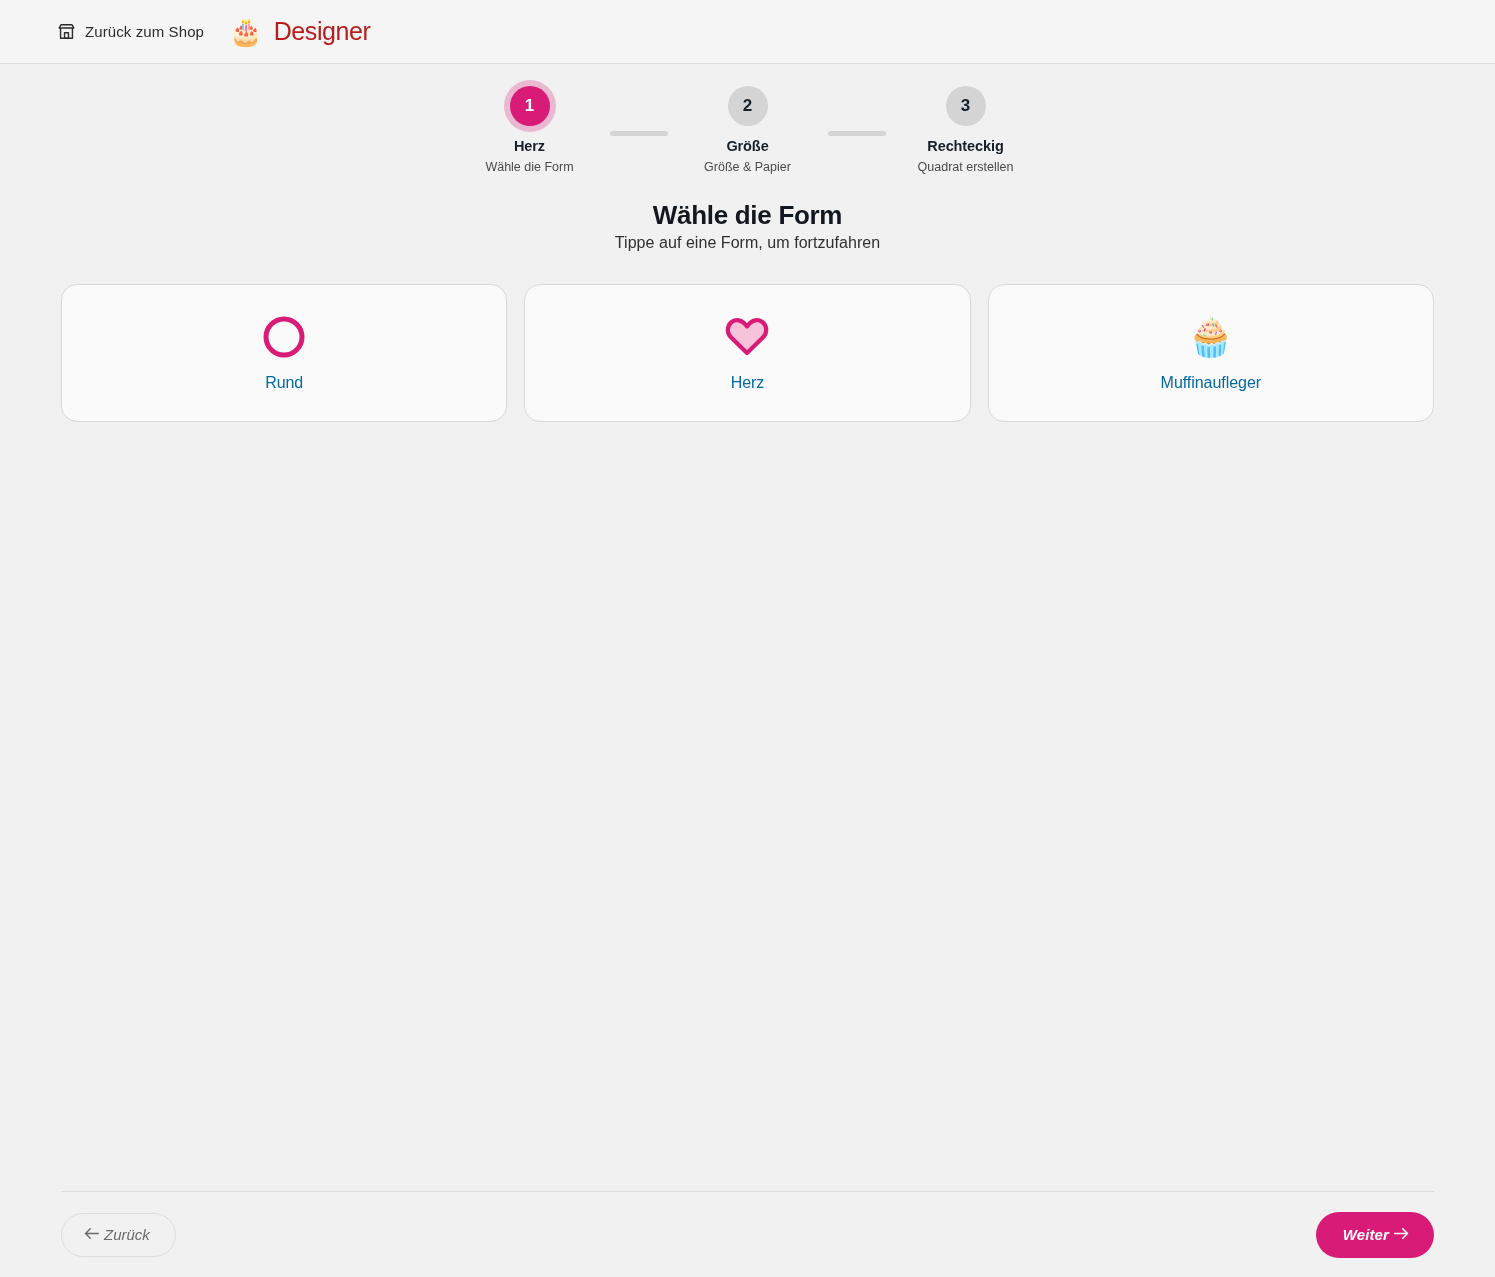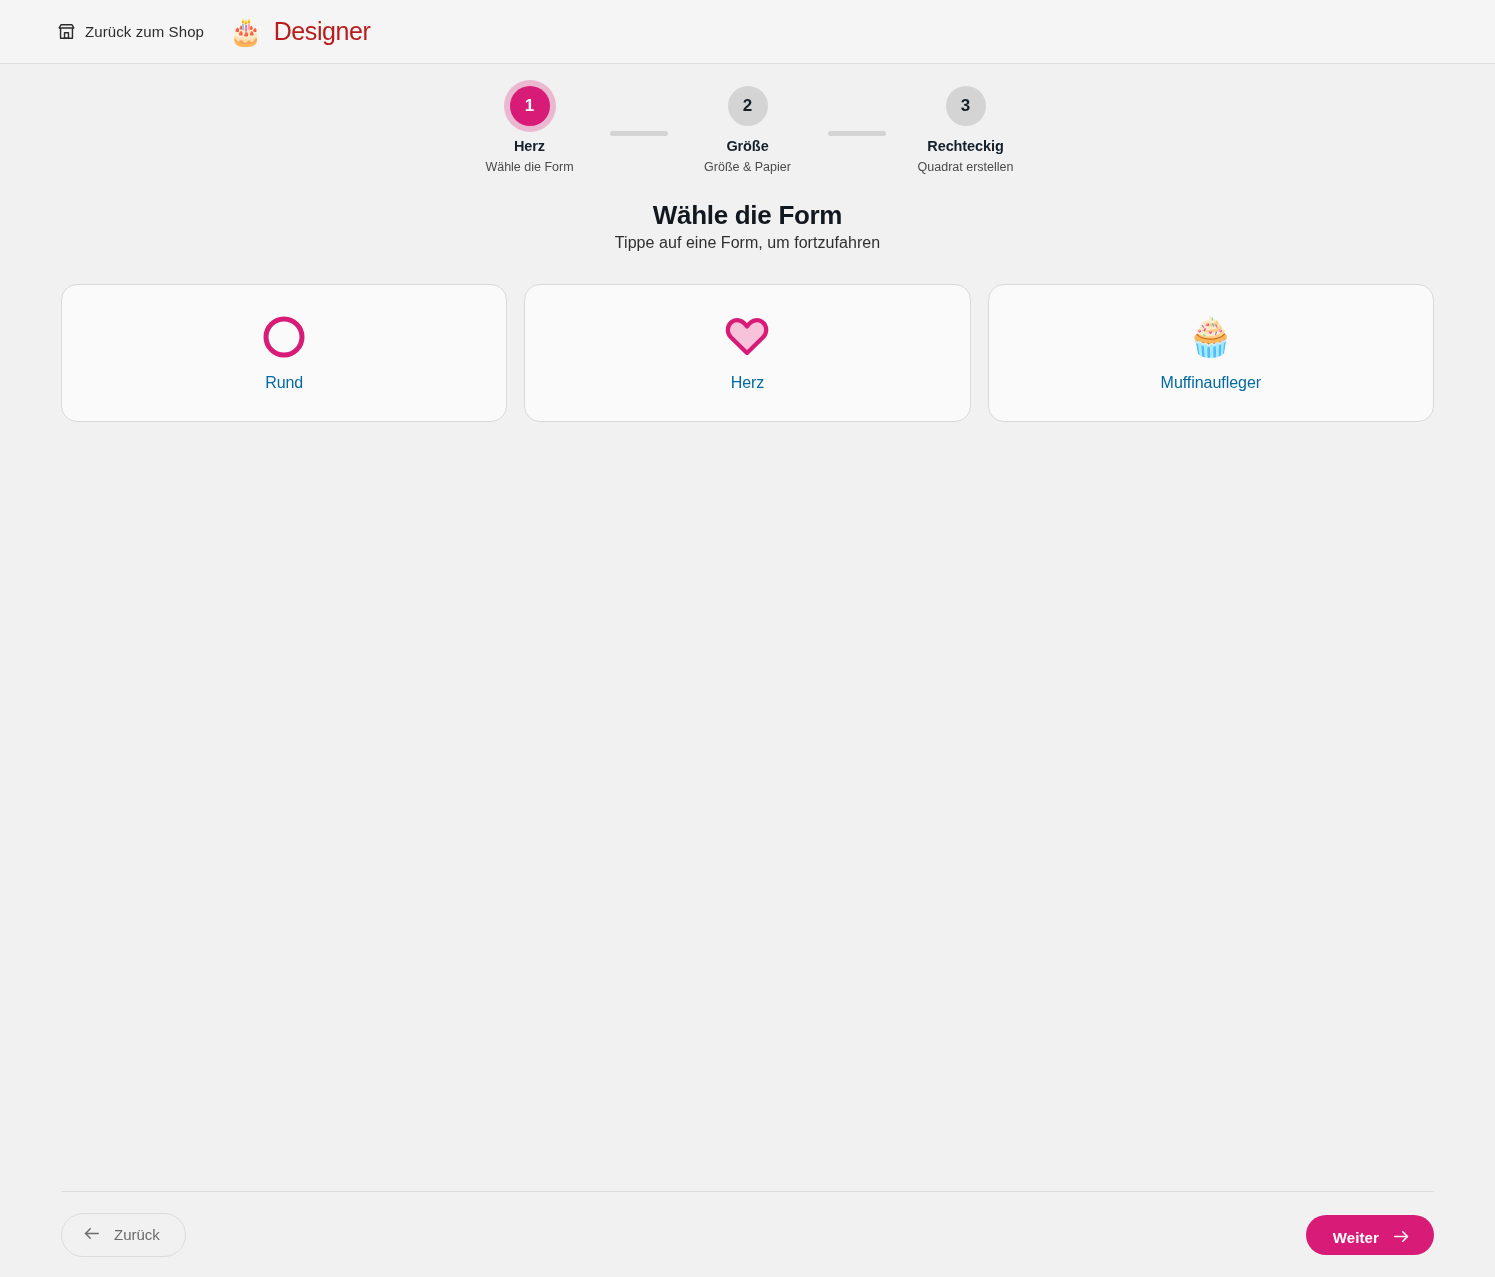--- a/index.html
+++ b/index.html
@@ -211,40 +211,41 @@
     height: 86px;
     border-top: 1px solid #dcdcdc;
     display: flex;
     align-items: center;
     justify-content: space-between;
   }
 
   .btn {
     display: inline-flex;
     align-items: center;
-    gap: 14px;
+    gap: 4px;
     border-radius: 999px;
     font-size: 15px;
     cursor: pointer;
     font-family: inherit;
+    font-style: italic;
   }
 
   .btn-back {
     background: transparent;
     border: 1px solid #dcdcdc;
     color: #6b6b6b;
     padding: 12px 25px 12px 21px;
   }
 
   .btn-next {
     background: #d81b76;
     border: none;
     color: #ffffff;
     font-weight: bold;
-    padding: 14px 24px 8px 27px;
+    padding: 14px 24px 14px 27px;
     letter-spacing: 0.1px;
   }
 
   .arrow { display: block; }
 </style>
 </head>
 <body>
 
 <div class="app">
 

